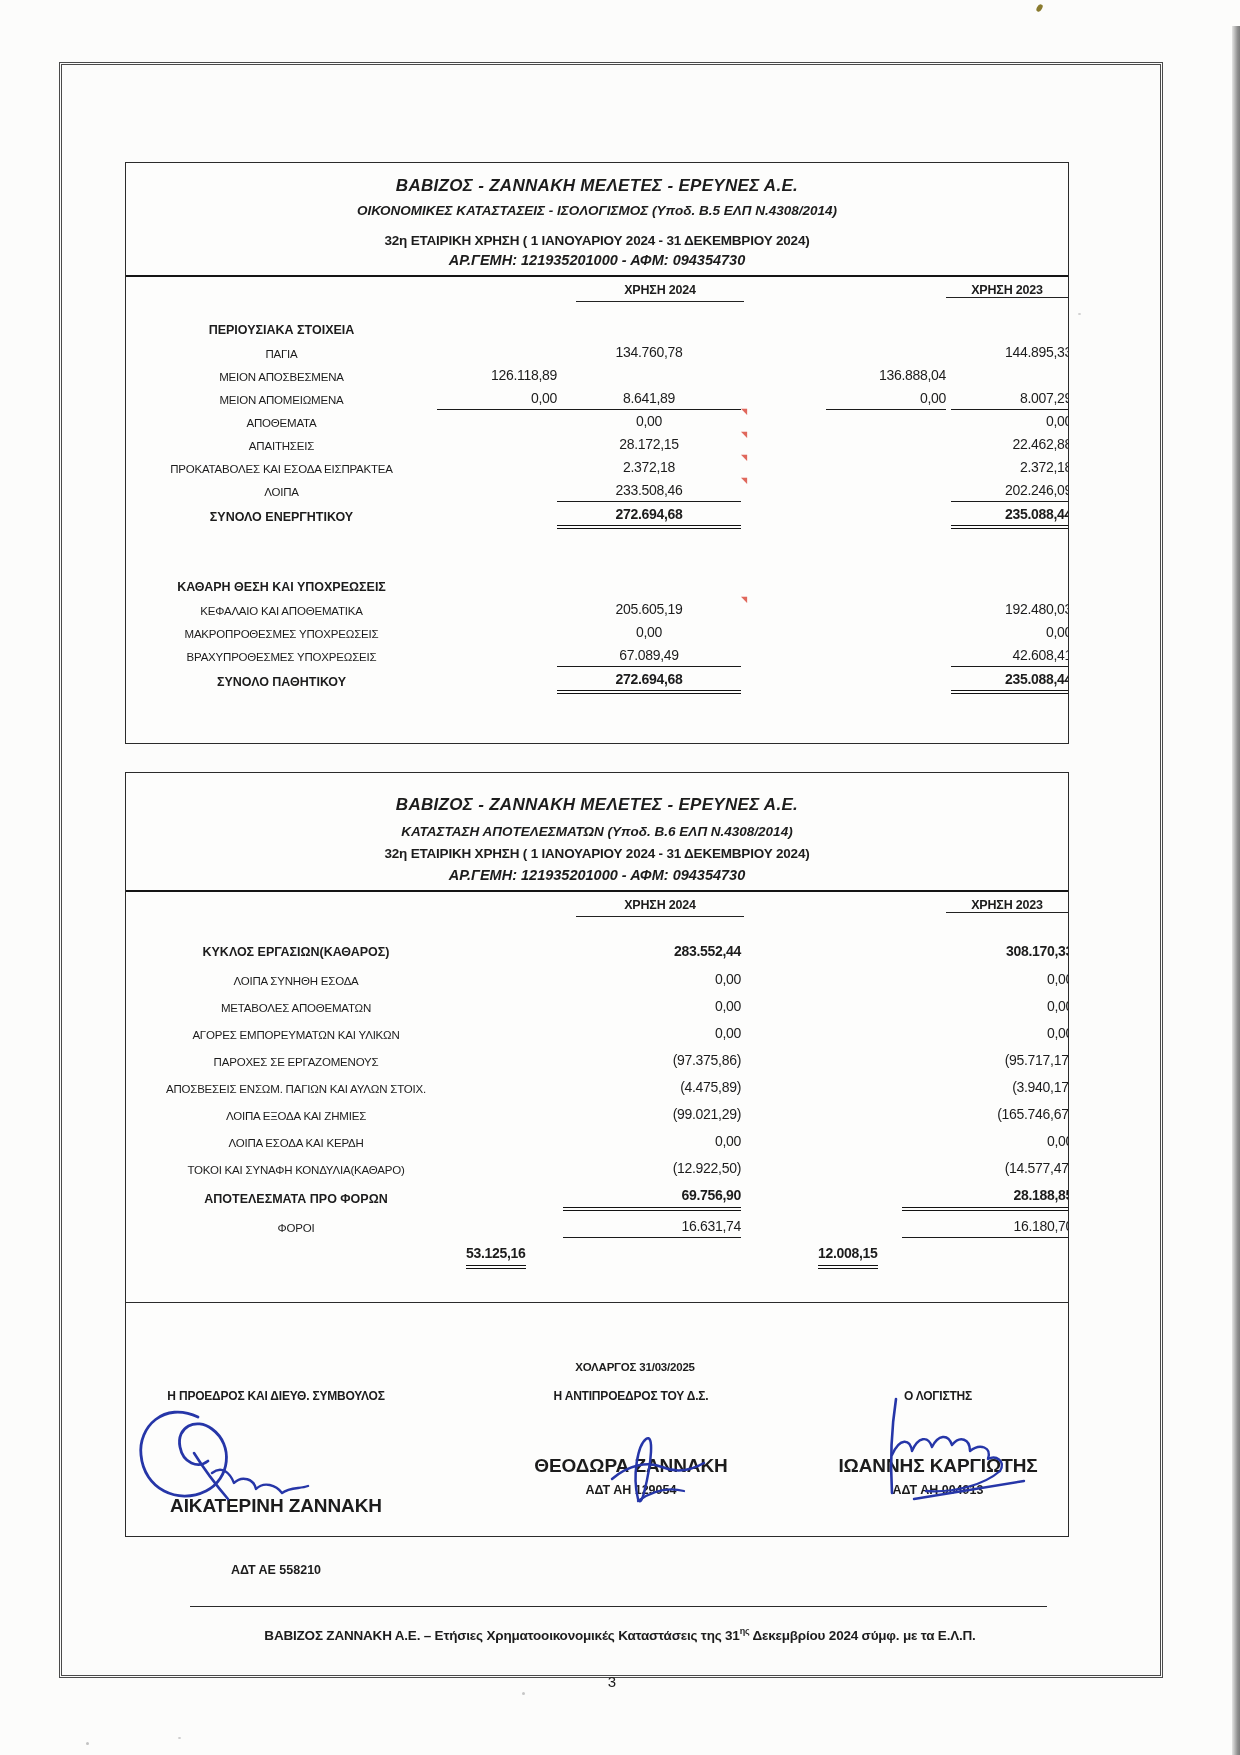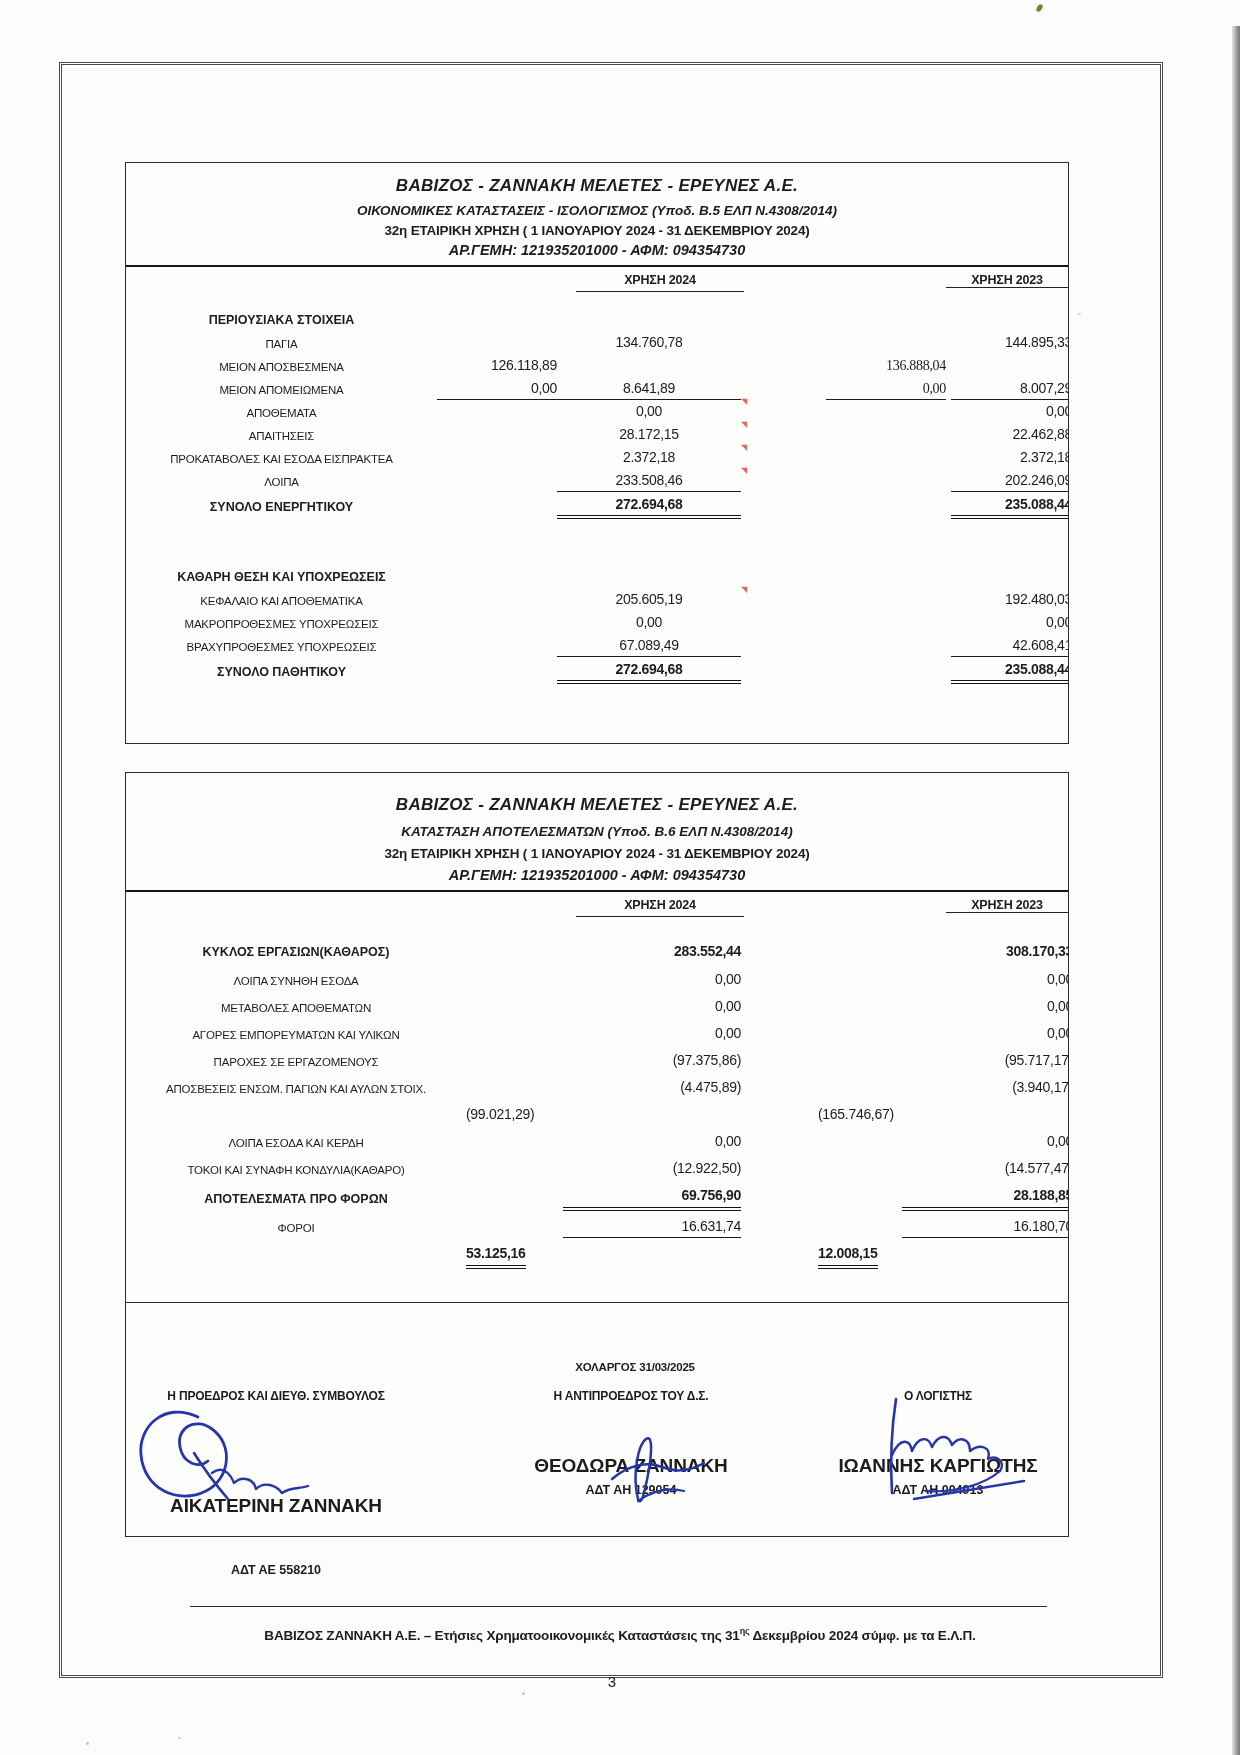--- a/index.html
+++ b/index.html
@@ -23,21 +23,21 @@
 
   
   .box{position:absolute;left:125px;width:944px;background:#fdfdfc;border:1.6px solid #2b2b2b;overflow:hidden;}
   .box.t1{top:162px;height:582px;}
   .box.t2{top:772px;height:531px;}
   .box.sig{top:1303px;height:234px;border-top:none;overflow:visible;}
 
   .tbl-header{text-align:center;padding-top:13px;border-bottom:2.6px solid #151515;}
   .t2 .tbl-header{padding-top:22px;}
   .th1{font-size:17px;font-weight:bold;font-style:italic;letter-spacing:.3px;margin-bottom:7px;}
-  .th2{font-size:13.5px;font-weight:bold;font-style:italic;margin-bottom:5px;}
+  .th2{font-size:13.5px;font-weight:bold;font-style:italic;margin-bottom:15px;}
   .th3{font-size:13.5px;font-weight:bold;letter-spacing:-0.2px;margin-bottom:4px;}
   .th4{font-size:14.5px;font-weight:bold;font-style:italic;padding-bottom:7px;}
   .t2 .th1{margin-bottom:9px;} .t2 .th2{margin-bottom:7px;} .t2 .th3{margin-bottom:6px;}
 
   .colhead{position:relative;height:34px;font-size:12.5px;font-weight:bold;}
   .h24{position:absolute;left:450px;top:6px;width:168px;text-align:center;
        border-bottom:1.6px solid #222;padding-bottom:4px;letter-spacing:-0.2px;}
   .h23{position:absolute;right:0;top:6px;width:122px;text-align:center;
        border-bottom:1.6px solid #222;letter-spacing:-0.2px;}
 
@@ -48,21 +48,21 @@
   .row.spacer{height:36px;}
   .row.total{height:28px;}
   .t2 .row.total{height:31px;}
   .t2 .row.lead{height:30px;margin-top:12px;}
   .c{position:relative;height:100%;display:flex;align-items:center;}
   .c.label{justify-content:center;text-align:center;font-size:11.5px;letter-spacing:-0.2px;line-height:1.05;}
   .row.section .c.label,.row.total .c.label,.row.lead .c.label{font-size:12.5px;font-weight:bold;letter-spacing:0;}
   .inner{position:relative;margin-left:auto;text-align:right;font-size:14px;
          letter-spacing:-0.3px;line-height:1.1;padding-bottom:3px;}
   .t1 .ca .inner{width:120px;} .t1 .cb .inner{width:184px;text-align:center;}
-  .t1 .cc .inner{width:120px;font-family:Liberation Serif, serif;} .t1 .cd .inner{width:121px;margin-right:-5px;}
+  .t1 .cc .inner{width:120px;} .t1 .cd .inner{width:121px;margin-right:-5px;}
   .t2 .cb .inner{width:178px;} .t2 .cd .inner{width:171px;margin-right:-5px;}
   .row.total .inner,.row.lead .inner{font-weight:bold;}
   .inner.u1{border-bottom:1.8px solid #1a1a1a;}
   .inner.u2{border-bottom:4px double #121212;}
   .mk{position:absolute;left:100%;top:-6px;font-size:8px;line-height:1;color:var(--marker);visibility:hidden;}
   .mk.show{visibility:visible;}
 
   
   .sigdate{margin-top:58px;text-align:center;font-size:11.5px;font-weight:bold;
            letter-spacing:-0.2px;position:relative;left:38px;}
@@ -453,20 +453,21 @@
           </div>
     <div class="c sp"></div>
     <div class="c cc">
             <div class="inner"><span class="num"></span></div>
           </div>
     <div class="c cd">
             <div class="inner"><span class="num">(3.940,17)</span></div>
           </div>
   </div>
         <div class="row item">
+    <div class="c label">ΛΟΙΠΑ ΕΞΟΔΑ ΚΑΙ ΖΗΜΙΕΣ</div>
     <div class="c ca">
             <div class="inner"><span class="num"></span></div>
           </div>
     <div class="c cb">
             <div class="inner"><span class="num">(99.021,29)</span></div>
           </div>
     <div class="c sp"></div>
     <div class="c cc">
             <div class="inner"><span class="num"></span></div>
           </div>

